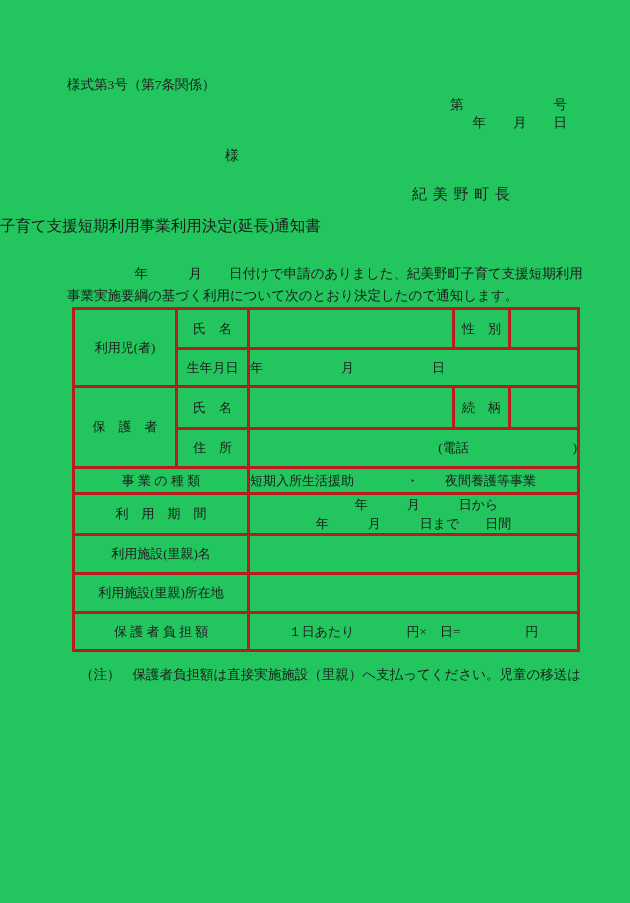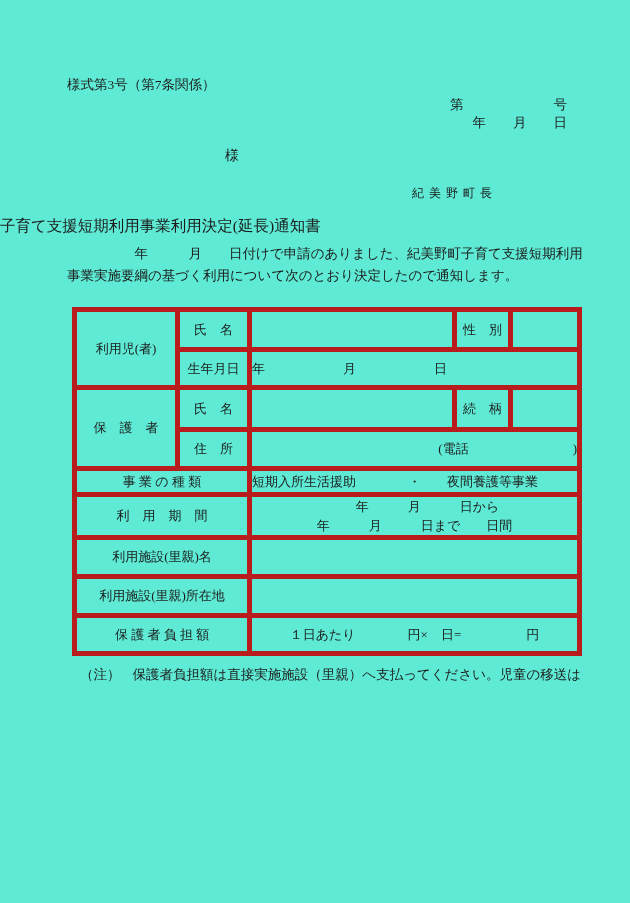--- a/index.html
+++ b/index.html
@@ -1,41 +1,41 @@
 <!DOCTYPE html>
 <html lang="ja"><head>
 <meta charset="utf-8">
 <style>
   html,body { margin:0; padding:0; background:#e8e8e8; }
   .page {
     position:relative;
     width:630px; height:903px;
     margin:0 auto;
-    background:#5eead4;
+    background:#22c55e;
     font-family:"Liberation Serif","DejaVu Serif",serif;
     color:#1c1c1c;
     overflow:hidden;
   }
   .abs { position:absolute; }
   .pre { white-space:pre; }
 
   .form-no   { left:67px;  top:76px;  font-size:13.5px; }
   .doc-no    { left:450px; top:96px;  width:117px; display:flex; justify-content:space-between; font-size:13.5px; }
   .date-line { right:63px; top:114px; font-size:13.5px; text-align:right; }
   .addressee { left:225px; top:147px; font-size:14px; }
-  .sender    { left:412px; top:185px; font-size:12px; letter-spacing:1px; }
+  .sender    { left:412px; top:185px; font-size:15px; letter-spacing:1px; }
   .doc-title { left:0; top:216px; width:630px; text-align:left; font-size:15.5px; }
-  .body-par  { left:67px; top:243px; width:512px; font-size:13.5px; line-height:21.5px; }
+  .body-par  { left:67px; top:263px; width:512px; font-size:13.5px; line-height:21.5px; }
 
   table.decision {
     position:absolute; left:72px; top:307px;
     border-collapse:collapse; table-layout:fixed;
   }
   table.decision td {
-    border:5px solid #b91c1c;
+    border:3px solid #b91c1c;
     font-size:13px;
     padding:0;
     vertical-align:middle;
     overflow:hidden;
   }
   td.lbl { text-align:center; }
   td.val-birth    { text-align:left; padding-left:112px; }
   td.val-business { text-align:left; padding-left:25px; }
   td.val-period   { text-align:center; padding-left:93px; line-height:19px; }
   td.val-burden   { text-align:center; padding-left:43px; }

